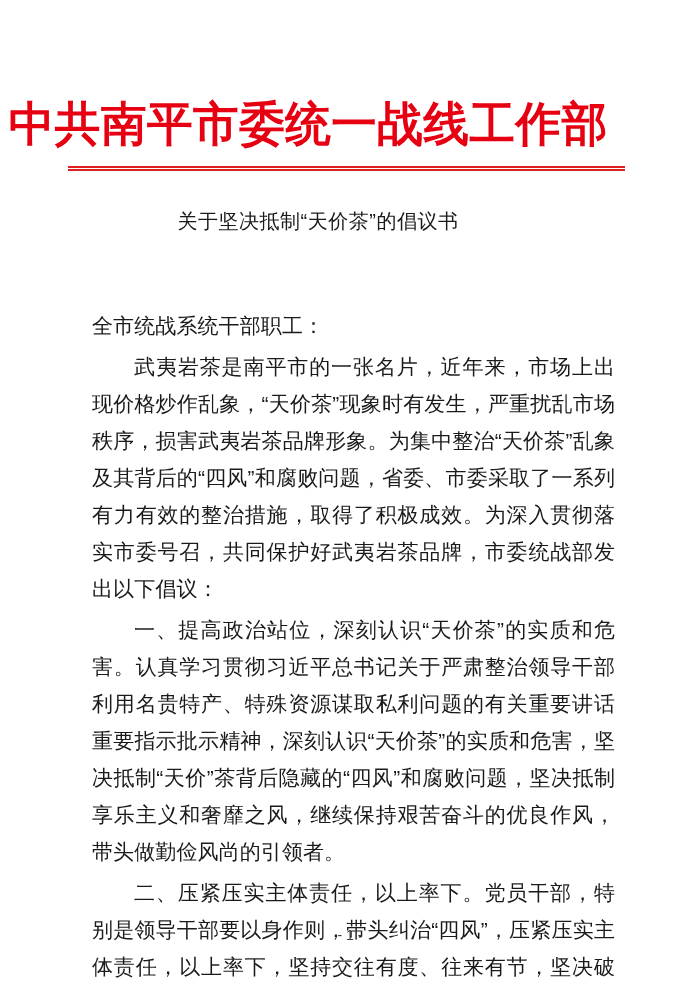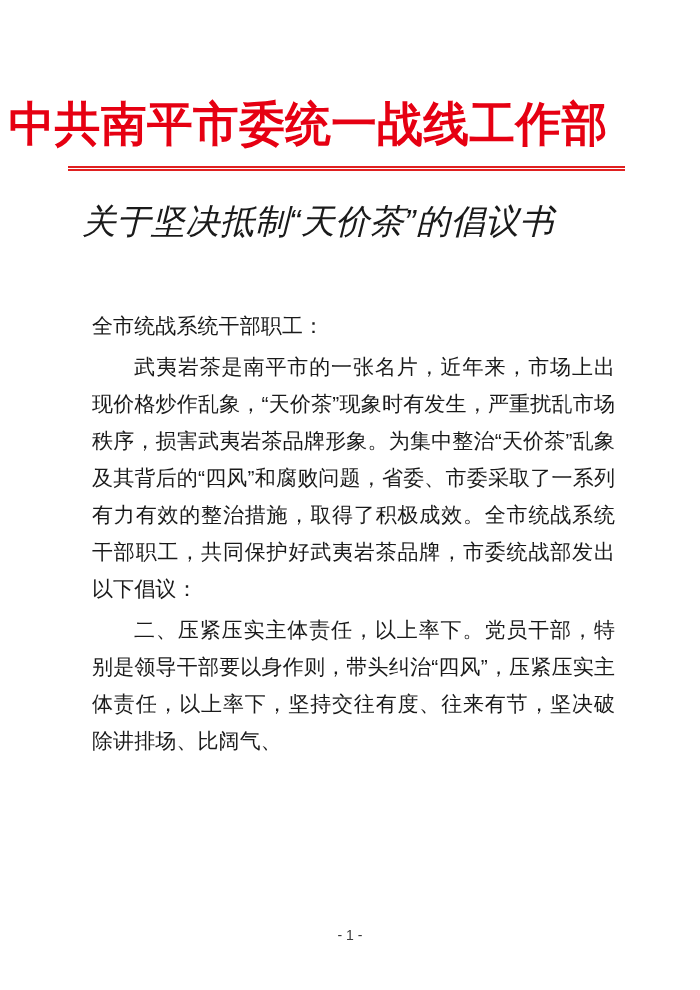--- a/index.html
+++ b/index.html
@@ -74,26 +74,25 @@
     background: #e02020;
   }
 
   
   .doc-title {
     position: absolute;
     top: 203px;
     left: 0;
     width: 636px;
     text-align: center;
-    font-size: 34px;
+    font-size: 20px;
     line-height: 36px;
     color: #1a1a1a;
     letter-spacing: 0.5px;
     white-space: nowrap;
-    font-style: italic;
   }
 
   
   .body-block {
     position: absolute;
     top: 303px;
     left: 88px;
     width: 531px;
   }
   .para {
@@ -134,19 +133,20 @@
   <div class="red-rule">
     <div class="bar-thick"></div>
     <div class="bar-gap"></div>
     <div class="bar-thin"></div>
   </div>
 
   <div class="doc-title">关于坚决抵制“天价茶”的倡议书</div>
 
   <div class="body-block">
     <p class="para">全市统战系统干部职工：</p>
-    <p class="para indent">武夷岩茶是南平市的一张名片，近年来，市场上出现价格炒作乱象，“天价茶”现象时有发生，严重扰乱市场秩序，损害武夷岩茶品牌形象。为集中整治“天价茶”乱象及其背后的“四风”和腐败问题，省委、市委采取了一系列有力有效的整治措施，取得了积极成效。全市统战系统干部职工，共同保护好武夷岩茶品牌，市委统战部发出以下倡议：</p>
+    <p class="para indent">武夷岩茶是南平市的一张名片，近年来，市场上出现价格炒作乱象，“天价茶”现象时有发生，严重扰乱市场秩序，损害武夷岩茶品牌形象。为集中整治“天价茶”乱象及其背后的“四风”和腐败问题，省委、市委采取了一系列有力有效的整治措施，取得了积极成效。为深入贯彻落实市委号召，共同保护好武夷岩茶品牌，市委统战部发出以下倡议：</p>
+    <p class="para indent">一、提高政治站位，深刻认识“天价茶”的实质和危害。认真学习贯彻习近平总书记关于严肃整治领导干部利用名贵特产、特殊资源谋取私利问题的有关重要讲话重要指示批示精神，深刻认识“天价茶”的实质和危害，坚决抵制“天价”茶背后隐藏的“四风”和腐败问题，坚决抵制享乐主义和奢靡之风，继续保持艰苦奋斗的优良作风，带头做勤俭风尚的引领者。</p>
     <p class="para indent">二、压紧压实主体责任，以上率下。党员干部，特别是领导干部要以身作则，带头纠治“四风”，压紧压实主体责任，以上率下，坚持交往有度、往来有节，坚决破除讲排场、比阔气、</p>
   </div>
 
   <div class="page-footer">- 1 -</div>
 
 </div>
 
 </body></html>

